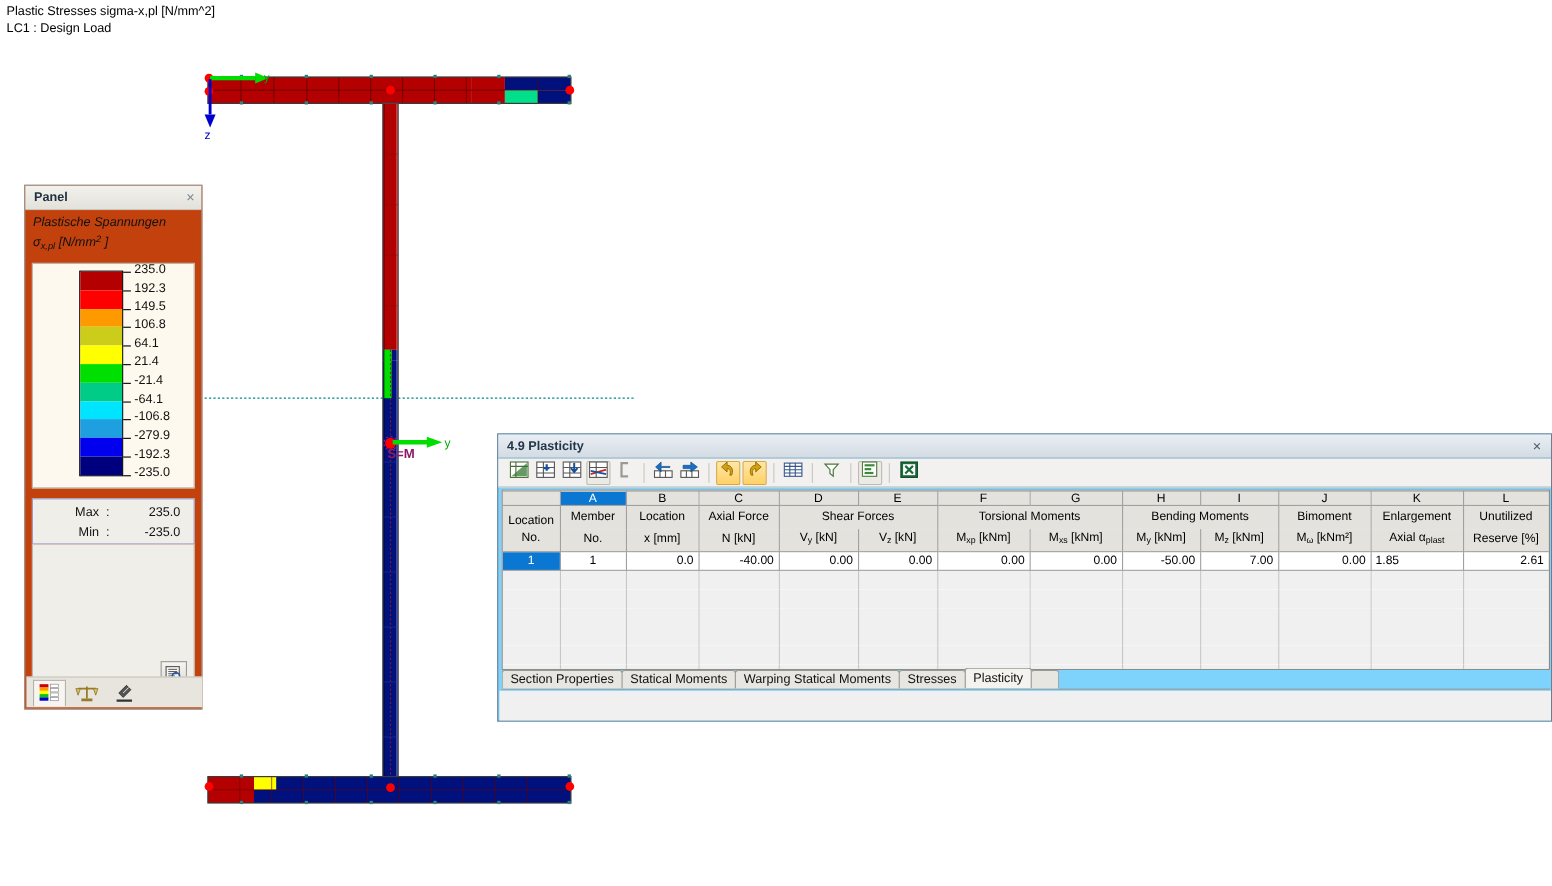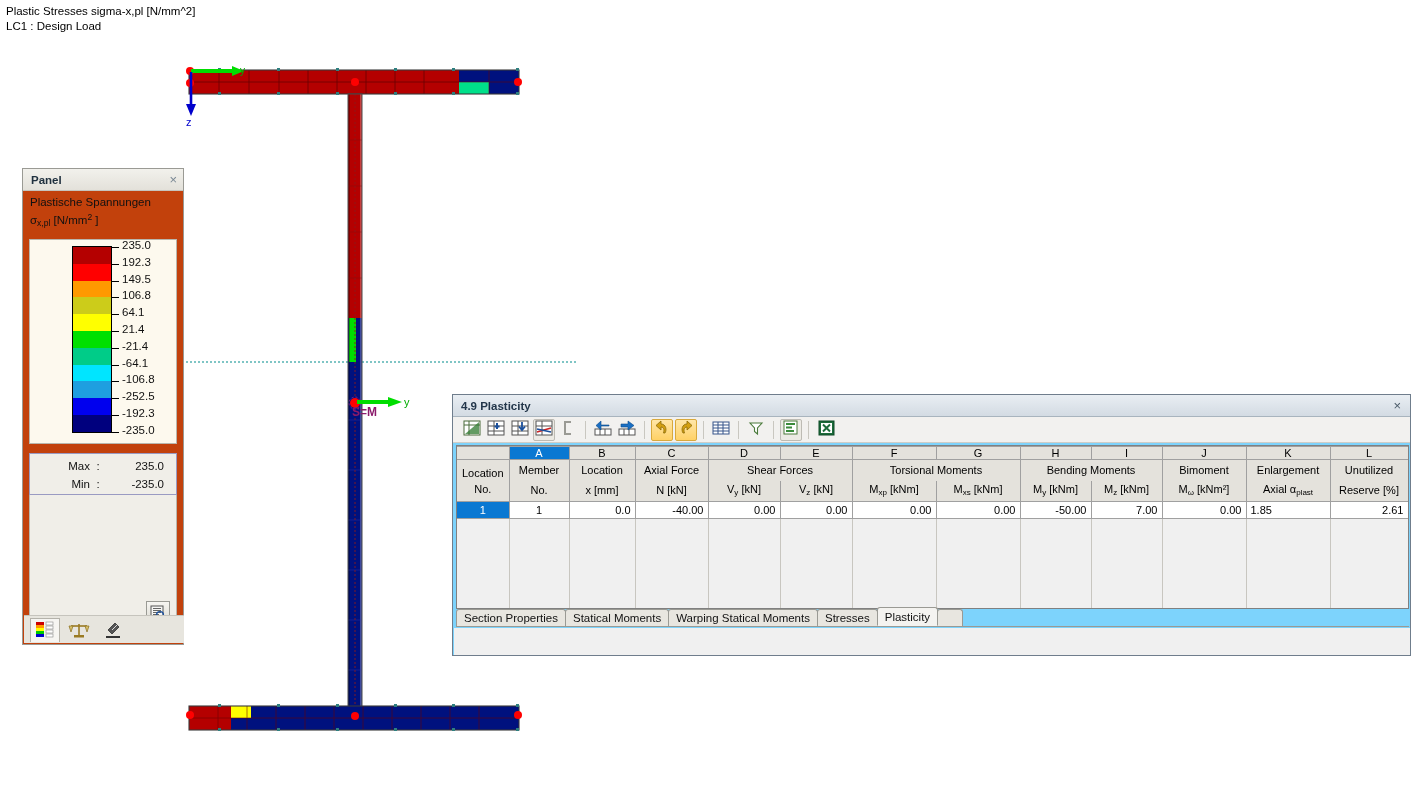--- a/index.html
+++ b/index.html
@@ -71,20 +71,21 @@
     position: absolute;
     left: 4px; top: 26px;
     width: 152px;
     box-sizing: border-box;
   }
   .legend-head {
     font-size: 11.5px;
     line-height: 15px;
     color: #111;
     padding-left: 3px;
+    font-style: italic;
   }
   .legend-head .sub { font-size: 8.5px; vertical-align: -2px; }
   .legend-head .sup { font-size: 8.5px; vertical-align: 4px; }
 
   .legend-box {
     position: absolute;
     left: 2px;
     top: 44px;
     width: 148px;
     height: 205px;
@@ -537,21 +538,21 @@
             <div class="legend-tick" style="top: 124.6px;">
               <div class="dash"></div>
               <div class="lbl">-64.1</div>
             </div>
             <div class="legend-tick" style="top: 141.4px;">
               <div class="dash"></div>
               <div class="lbl">-106.8</div>
             </div>
             <div class="legend-tick" style="top: 158.2px;">
               <div class="dash"></div>
-              <div class="lbl">-252.5</div>
+              <div class="lbl">-279.9</div>
             </div>
             <div class="legend-tick" style="top: 175px;">
               <div class="dash"></div>
               <div class="lbl">-192.3</div>
             </div>
             <div class="legend-tick" style="top: 191.8px;">
               <div class="dash"></div>
               <div class="lbl">-235.0</div>
             </div>
           </div>

